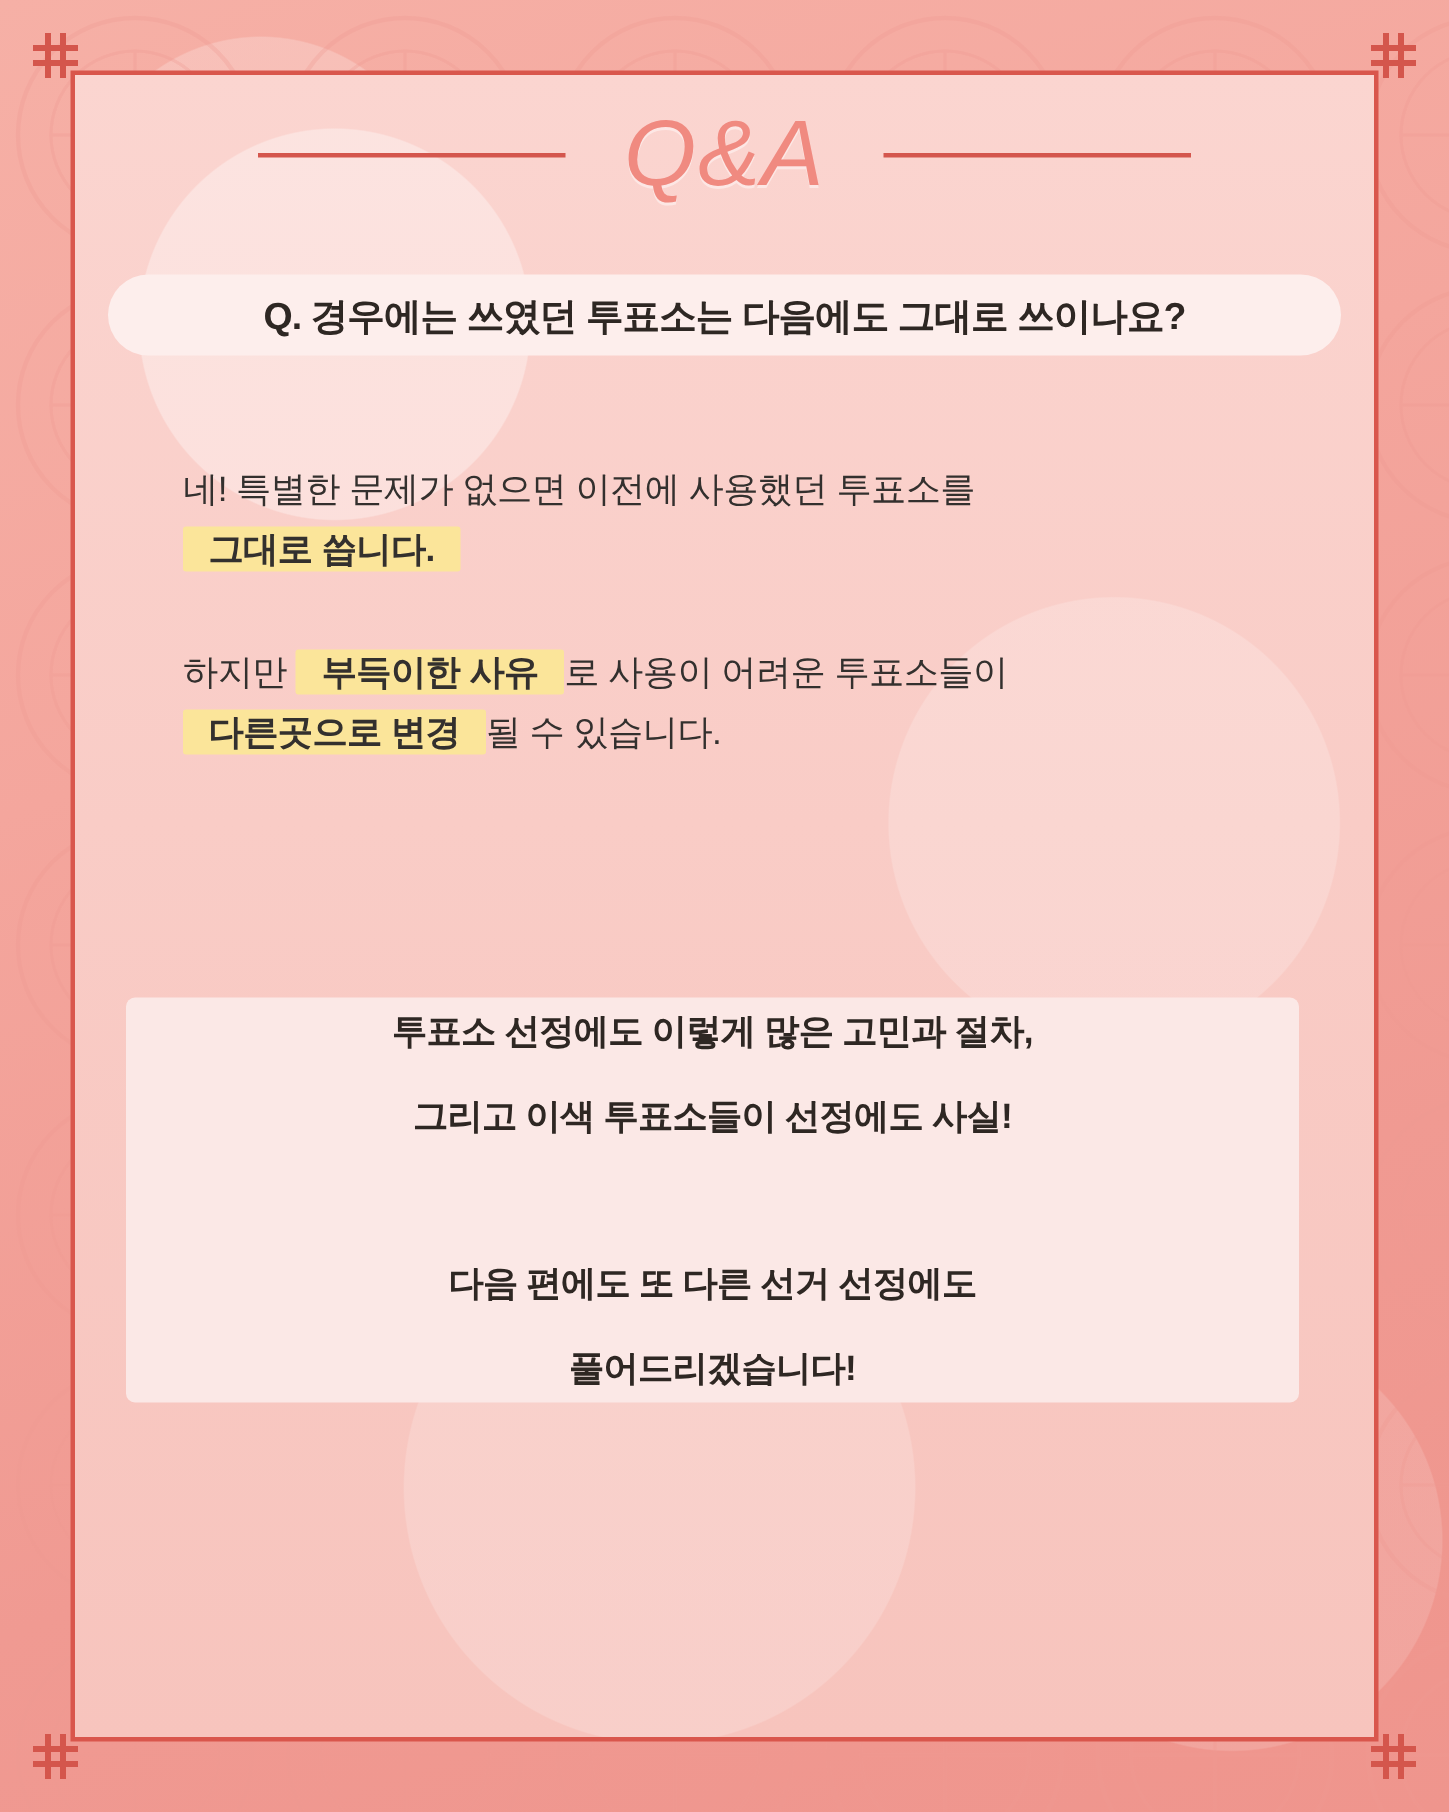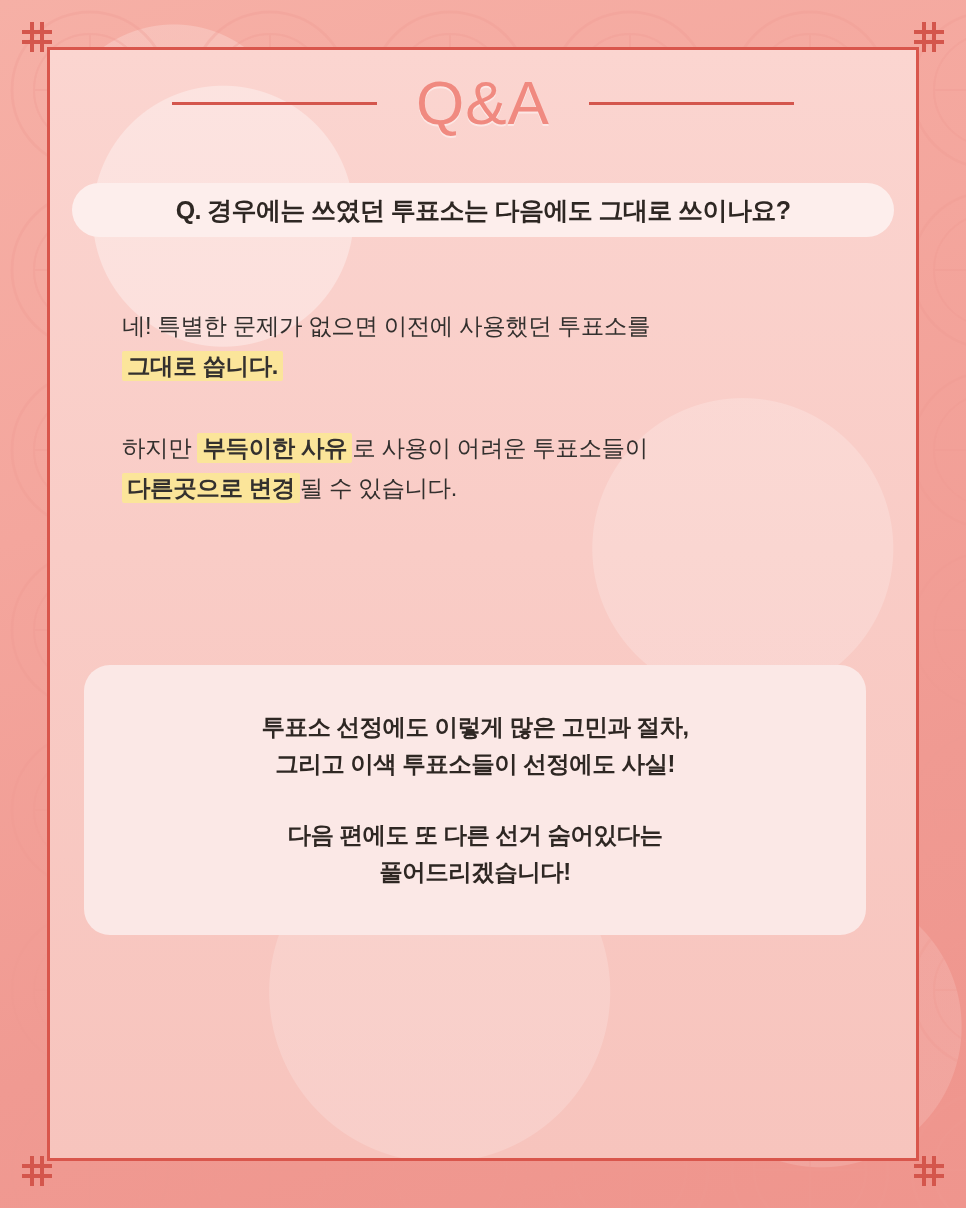--- a/index.html
+++ b/index.html
@@ -70,20 +70,21 @@
   
   .header {
     position: absolute;
     left: 0;
     right: 0;
     top: 72px;
     display: flex;
     align-items: center;
     justify-content: center;
     gap: 39px;
+    font-style: italic;
   }
   .rule {
     width: 205px;
     height: 3px;
     background: #d4564d;
   }
   .qa-title {
     font-size: 62px;
     font-weight: 400;
     letter-spacing: 1px;
@@ -122,39 +123,40 @@
     top: 306px;
     font-size: 23.5px;
     color: #33302e;
     line-height: 40px;
     letter-spacing: -0.4px;
   }
   .answer p { margin: 0; }
   .answer .gap { height: 42px; }
   .hl {
     background: #fbe59a;
-    padding: 2px 5px;
+    padding: 2px 17px;
     border-radius: 2px;
     font-weight: bold;
   }
 
   
   .closing-box {
     position: absolute;
     left: 84px;
     right: 100px;
     top: 665px;
     height: 270px;
-    border-radius: 26px;
+    border-radius: 6px;
     background: #fbe8e6;
     display: flex;
     flex-direction: column;
     align-items: center;
     justify-content: center;
     text-align: center;
+    gap: 20px;
   }
   .closing-line {
     font-size: 23.5px;
     font-weight: bold;
     color: #2e2723;
     line-height: 37px;
     letter-spacing: -0.5px;
   }
   .closing-gap { height: 34px; }
 </style>
@@ -235,17 +237,17 @@
     </p>
     <p>
       <span class="hl">다른곳으로 변경</span><span>될 수 있습니다.</span>
     </p>
   </div>
 
   <div class="closing-box">
     <div class="closing-line">투표소 선정에도 이렇게 많은 고민과 절차,</div>
     <div class="closing-line">그리고 이색 투표소들이 선정에도 사실!</div>
     <div class="closing-gap"></div>
-    <div class="closing-line">다음 편에도 또 다른 선거 숨어있다는</div>
+    <div class="closing-line">다음 편에도 또 다른 선거 선정에도</div>
     <div class="closing-line">풀어드리겠습니다!</div>
   </div>
 
 </div>
 
 </body></html>

